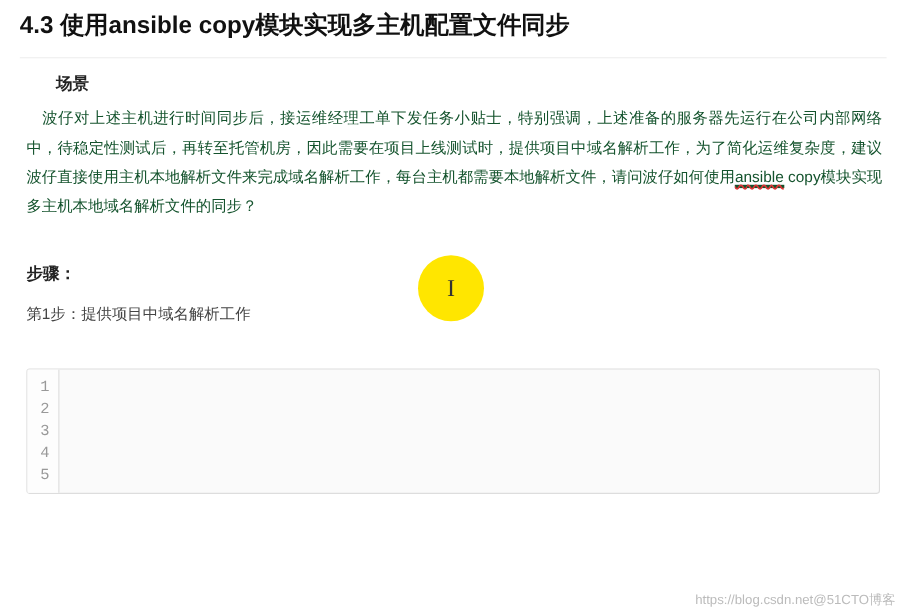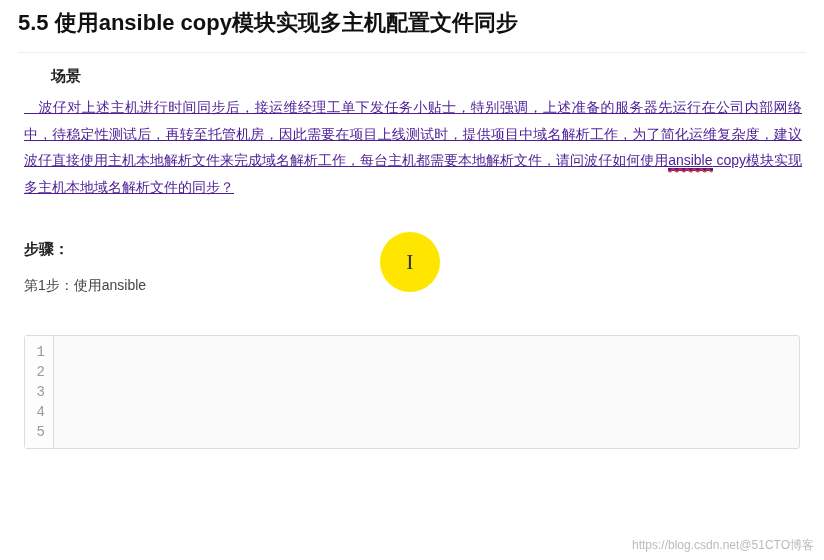--- a/index.html
+++ b/index.html
@@ -27,24 +27,23 @@
     .scene-title {
       font-size: 15px;
       font-weight: 700;
       color: #222;
       padding: 4px 0 8px 6px;
       margin-left: 27px;
     }
     .scene-body {
       font-size: 14px;
       line-height: 1.9;
-      color: #4c1d95;
+      color: #14532d;
       padding: 0 4px 0 6px;
       text-align: justify;
-      text-decoration: underline;
     }
     .ansible-word {
       border-bottom: 2px wavy #d33 solid;
       border-bottom-style: solid;
       text-decoration: underline wavy #d33;
       text-underline-offset: 2px;
     }
     .steps-title {
       font-size: 15px;
       font-weight: 700;
@@ -104,30 +103,30 @@
       position: absolute;
       right: 10px;
       bottom: 6px;
       font-size: 12px;
       color: #bbb;
     }
   </style>
 </head>
 <body>
 
-<h2 class="section-title">5.5 使用ansible copy模块实现多主机配置文件同步</h2>
+<h2 class="section-title">4.3 使用ansible copy模块实现多主机配置文件同步</h2>
 <div class="hr"></div>
 
 <div class="scene-title">场景</div>
 <p class="scene-body">
   <span>　波仔对上述主机进行时间同步后，接运维经理工单下发任务小贴士，特别强调，上述准备的服务器先运行在公司内部网络中，待稳定性测试后，再转至托管机房，因此需要在项目上线测试时，提供项目中域名解析工作，为了简化运维复杂度，建议波仔直接使用主机本地解析文件来完成域名解析工作，每台主机都需要本地解析文件，请问波仔如何使用</span><span class="ansible-word">ansible</span><span> copy模块实现多主机本地域名解析文件的同步？</span>
 </p>
 
 <div class="steps-title">步骤：</div>
-<div class="step-text">第1步：使用ansible</div>
+<div class="step-text">第1步：提供项目中域名解析工作</div>
 
 <div class="code-block">
   <div class="gutter">
     <div>1</div>
     <div>2</div>
     <div>3</div>
     <div>4</div>
     <div>5</div>
   </div>
   <div class="code-lines">

